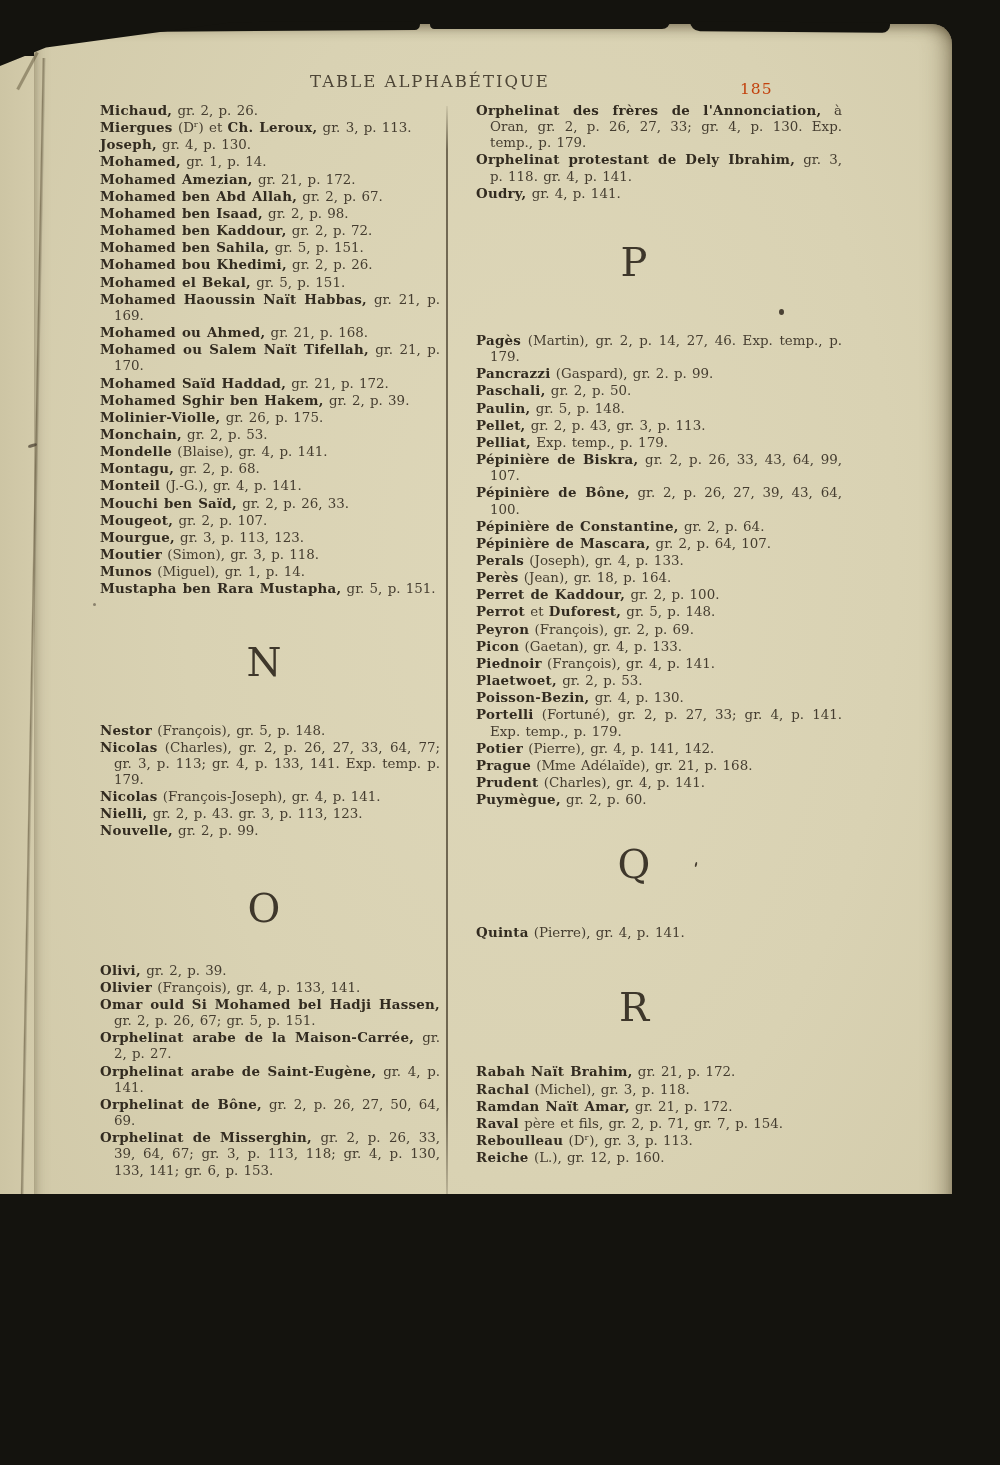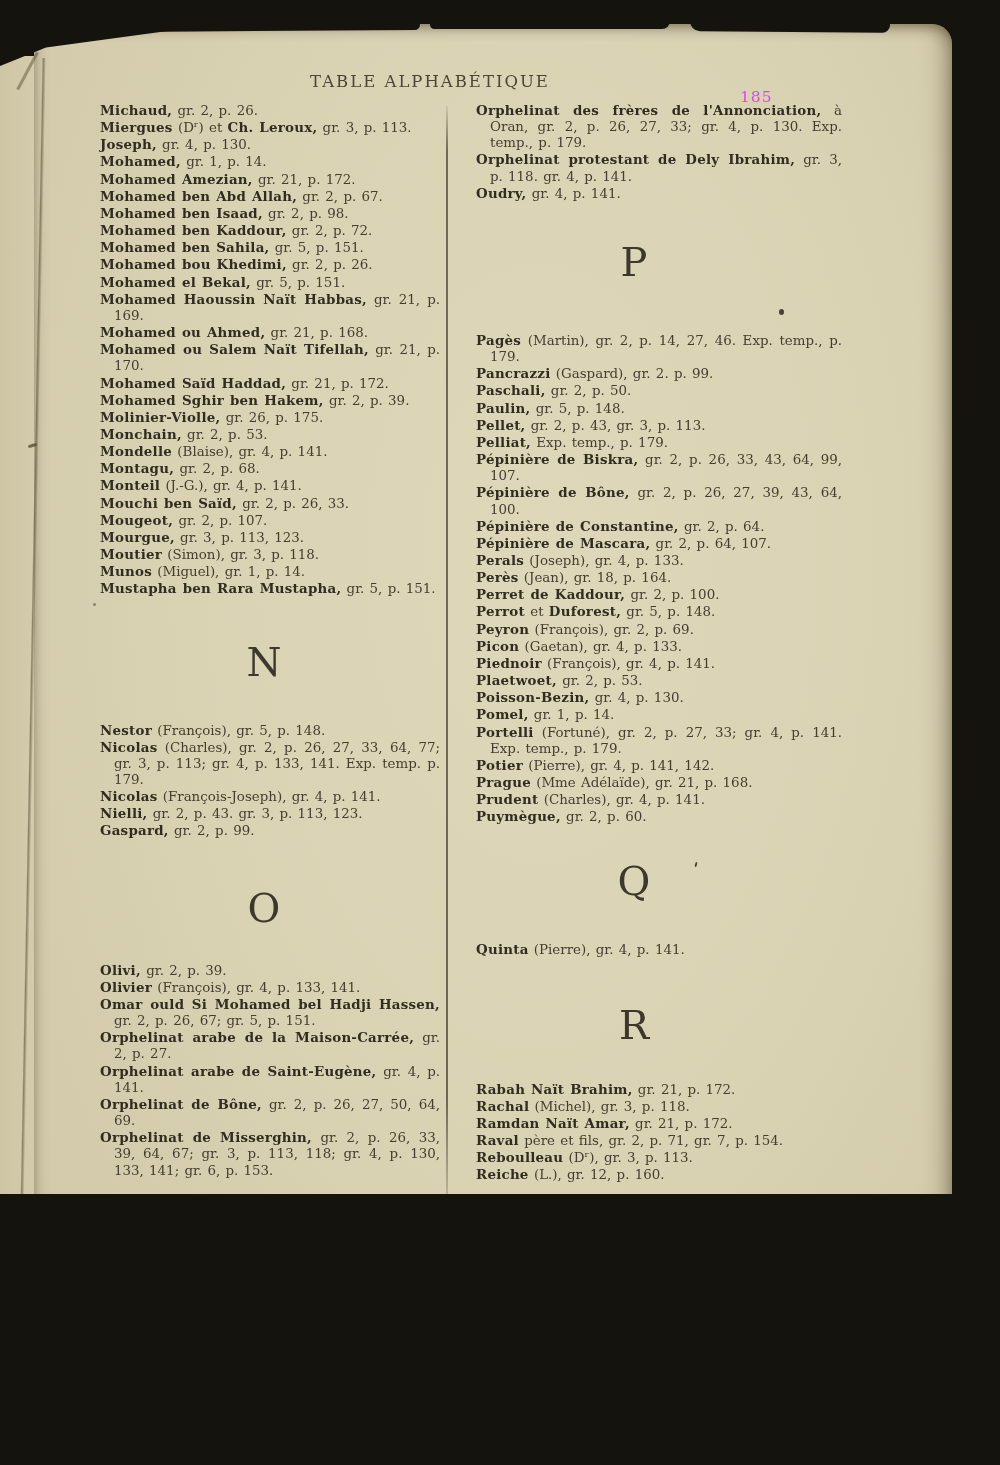--- a/index.html
+++ b/index.html
@@ -42,21 +42,21 @@
   .crease-top{
     position:absolute;left:26px;top:50px;width:3px;height:42px;
     background:rgba(82,70,45,.45);transform:rotate(28deg);
   }
   
   .header-title{
     position:absolute;left:230px;top:72px;width:400px;text-align:center;
     font-size:16.5px;letter-spacing:2px;color:#4d4536;
   }
   .page-number{
-    position:absolute;left:740px;top:88px;font-size:15.5px;letter-spacing:1px;color:#d946ef;
+    position:absolute;left:740px;top:80px;font-size:15.5px;letter-spacing:1px;color:#c2410c;
   }
   
   .col{
     position:absolute;top:102px;font-size:13.4px;line-height:16.15px;
     color:var(--ink,#453d30);text-align:justify;word-spacing:1px;
   }
   .col-left{left:100px;width:340px;}
   .col-right{left:476px;width:366px;}
   .entry{padding-left:14px;text-indent:-14px;}
   .entry .b{font-weight:bold;color:var(--ink_bold,#322b20);letter-spacing:.25px;}
@@ -134,21 +134,21 @@
       <div class="entry"><span class="b">Mougeot,</span><span class="r"> gr. 2, p. 107.</span></div>
       <div class="entry"><span class="b">Mourgue,</span><span class="r"> gr. 3, p. 113, 123.</span></div>
       <div class="entry"><span class="b">Moutier</span><span class="r"> (Simon), gr. 3, p. 118.</span></div>
       <div class="entry"><span class="b">Munos</span><span class="r"> (Miguel), gr. 1, p. 14.</span></div>
       <div class="entry"><span class="b">Mustapha ben Rara Mustapha,</span><span class="r"> gr. 5, p. 151.</span></div>
       <div class="section-heading h-N">N</div>
       <div class="entry"><span class="b">Nestor</span><span class="r"> (François), gr. 5, p. 148.</span></div>
       <div class="entry"><span class="b">Nicolas</span><span class="r"> (Charles), gr. 2, p. 26, 27, 33, 64, 77; gr. 3, p. 113; gr. 4, p. 133, 141. Exp. temp. p. 179.</span></div>
       <div class="entry"><span class="b">Nicolas</span><span class="r"> (François-Joseph), gr. 4, p. 141.</span></div>
       <div class="entry"><span class="b">Nielli,</span><span class="r"> gr. 2, p. 43. gr. 3, p. 113, 123.</span></div>
-      <div class="entry"><span class="b">Gaspard,</span><span class="r"> gr. 2, p. 99.</span></div>
+      <div class="entry"><span class="b">Nouvelle,</span><span class="r"> gr. 2, p. 99.</span></div>
       <div class="section-heading h-O">O</div>
       <div class="entry"><span class="b">Olivi,</span><span class="r"> gr. 2, p. 39.</span></div>
       <div class="entry"><span class="b">Olivier</span><span class="r"> (François), gr. 4, p. 133, 141.</span></div>
       <div class="entry"><span class="b">Omar ould Si Mohamed bel Hadji Hassen,</span><span class="r"> gr. 2, p. 26, 67; gr. 5, p. 151.</span></div>
       <div class="entry"><span class="b">Orphelinat arabe de la Maison-Carrée,</span><span class="r"> gr. 2, p. 27.</span></div>
       <div class="entry"><span class="b">Orphelinat arabe de Saint-Eugène,</span><span class="r"> gr. 4, p. 141.</span></div>
       <div class="entry"><span class="b">Orphelinat de Bône,</span><span class="r"> gr. 2, p. 26, 27, 50, 64, 69.</span></div>
       <div class="entry"><span class="b">Orphelinat de Misserghin,</span><span class="r"> gr. 2, p. 26, 33, 39, 64, 67; gr. 3, p. 113, 118; gr. 4, p. 130, 133, 141; gr. 6, p. 153.</span></div>
     </div>
   <div class="col col-right" id="col-right">
@@ -168,21 +168,20 @@
       <div class="entry"><span class="b">Pépinière de Mascara,</span><span class="r"> gr. 2, p. 64, 107.</span></div>
       <div class="entry"><span class="b">Perals</span><span class="r"> (Joseph), gr. 4, p. 133.</span></div>
       <div class="entry"><span class="b">Perès</span><span class="r"> (Jean), gr. 18, p. 164.</span></div>
       <div class="entry"><span class="b">Perret de Kaddour,</span><span class="r"> gr. 2, p. 100.</span></div>
       <div class="entry"><span class="b">Perrot</span><span class="r"> et </span><span class="b">Duforest,</span><span class="r"> gr. 5, p. 148.</span></div>
       <div class="entry"><span class="b">Peyron</span><span class="r"> (François), gr. 2, p. 69.</span></div>
       <div class="entry"><span class="b">Picon</span><span class="r"> (Gaetan), gr. 4, p. 133.</span></div>
       <div class="entry"><span class="b">Piednoir</span><span class="r"> (François), gr. 4, p. 141.</span></div>
       <div class="entry"><span class="b">Plaetwoet,</span><span class="r"> gr. 2, p. 53.</span></div>
       <div class="entry"><span class="b">Poisson-Bezin,</span><span class="r"> gr. 4, p. 130.</span></div>
-      <div class="entry"><span class="b">Pomel,</span><span class="r"> gr. 1, p. 14.</span></div>
       <div class="entry"><span class="b">Portelli</span><span class="r"> (Fortuné), gr. 2, p. 27, 33; gr. 4, p. 141. Exp. temp., p. 179.</span></div>
       <div class="entry"><span class="b">Potier</span><span class="r"> (Pierre), gr. 4, p. 141, 142.</span></div>
       <div class="entry"><span class="b">Prague</span><span class="r"> (Mme Adélaïde), gr. 21, p. 168.</span></div>
       <div class="entry"><span class="b">Prudent</span><span class="r"> (Charles), gr. 4, p. 141.</span></div>
       <div class="entry"><span class="b">Puymègue,</span><span class="r"> gr. 2, p. 60.</span></div>
       <div class="section-heading h-Q">Q</div>
       <div class="entry"><span class="b">Quinta</span><span class="r"> (Pierre), gr. 4, p. 141.</span></div>
       <div class="section-heading h-R">R</div>
       <div class="entry"><span class="b">Rabah Naït Brahim,</span><span class="r"> gr. 21, p. 172.</span></div>
       <div class="entry"><span class="b">Rachal</span><span class="r"> (Michel), gr. 3, p. 118.</span></div>

